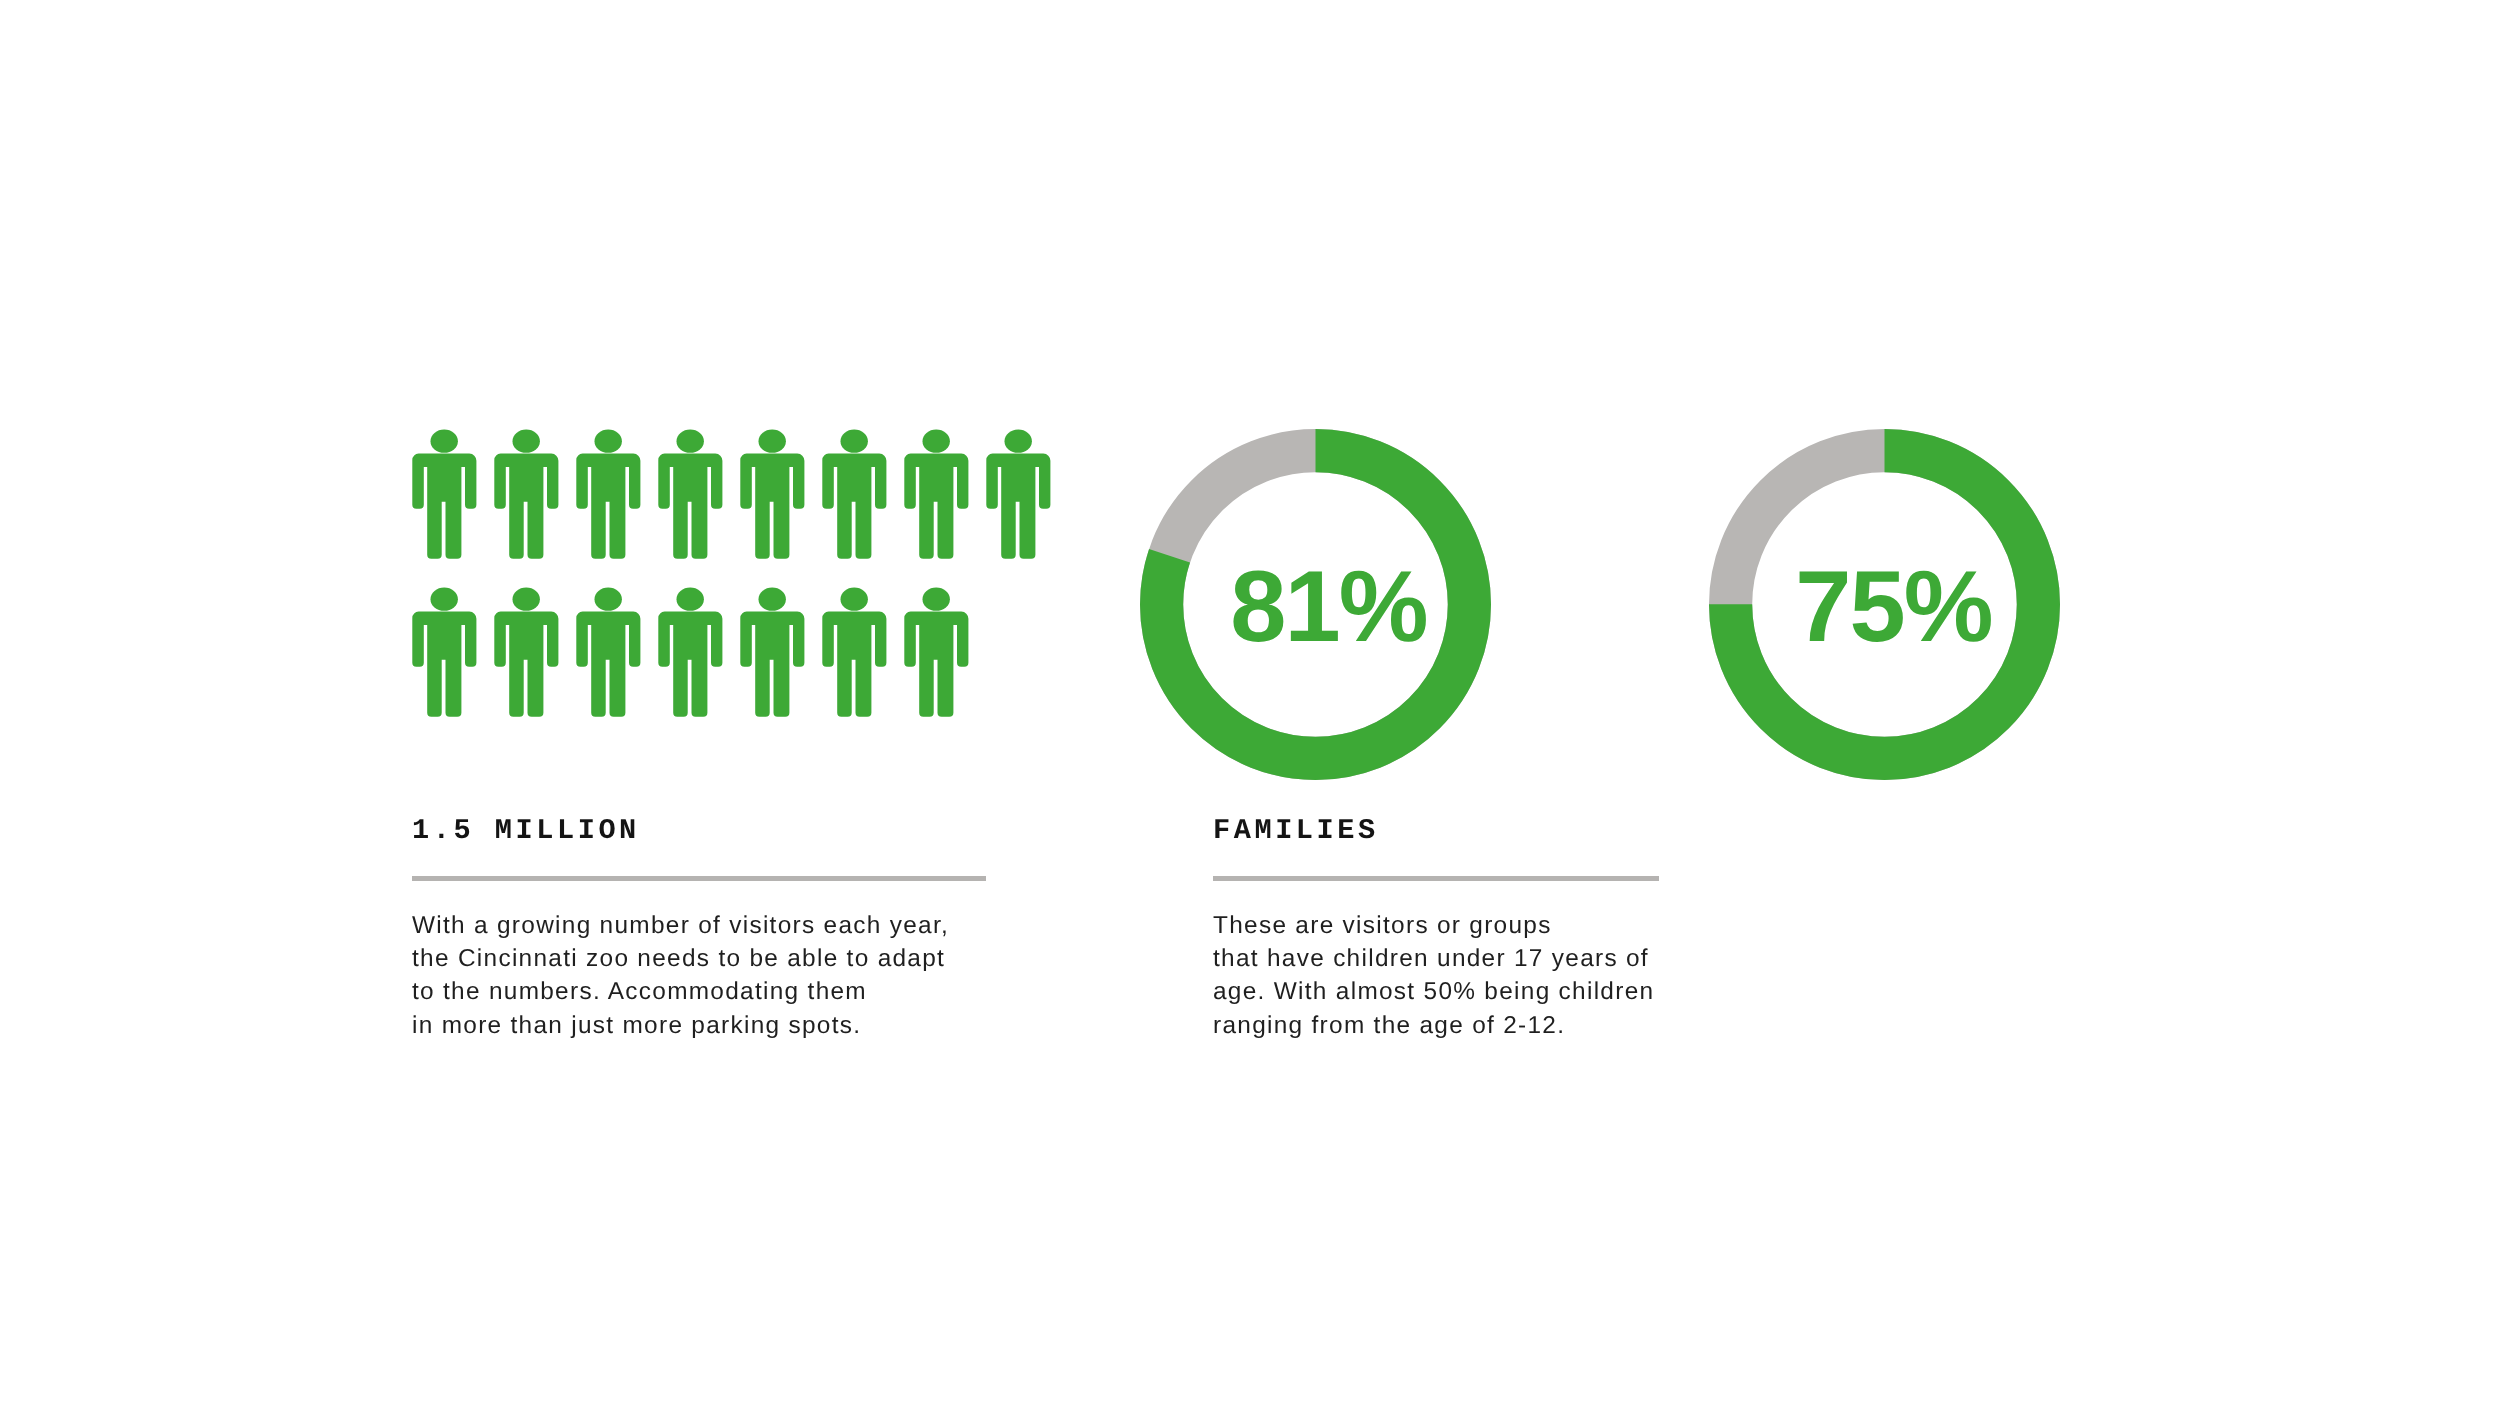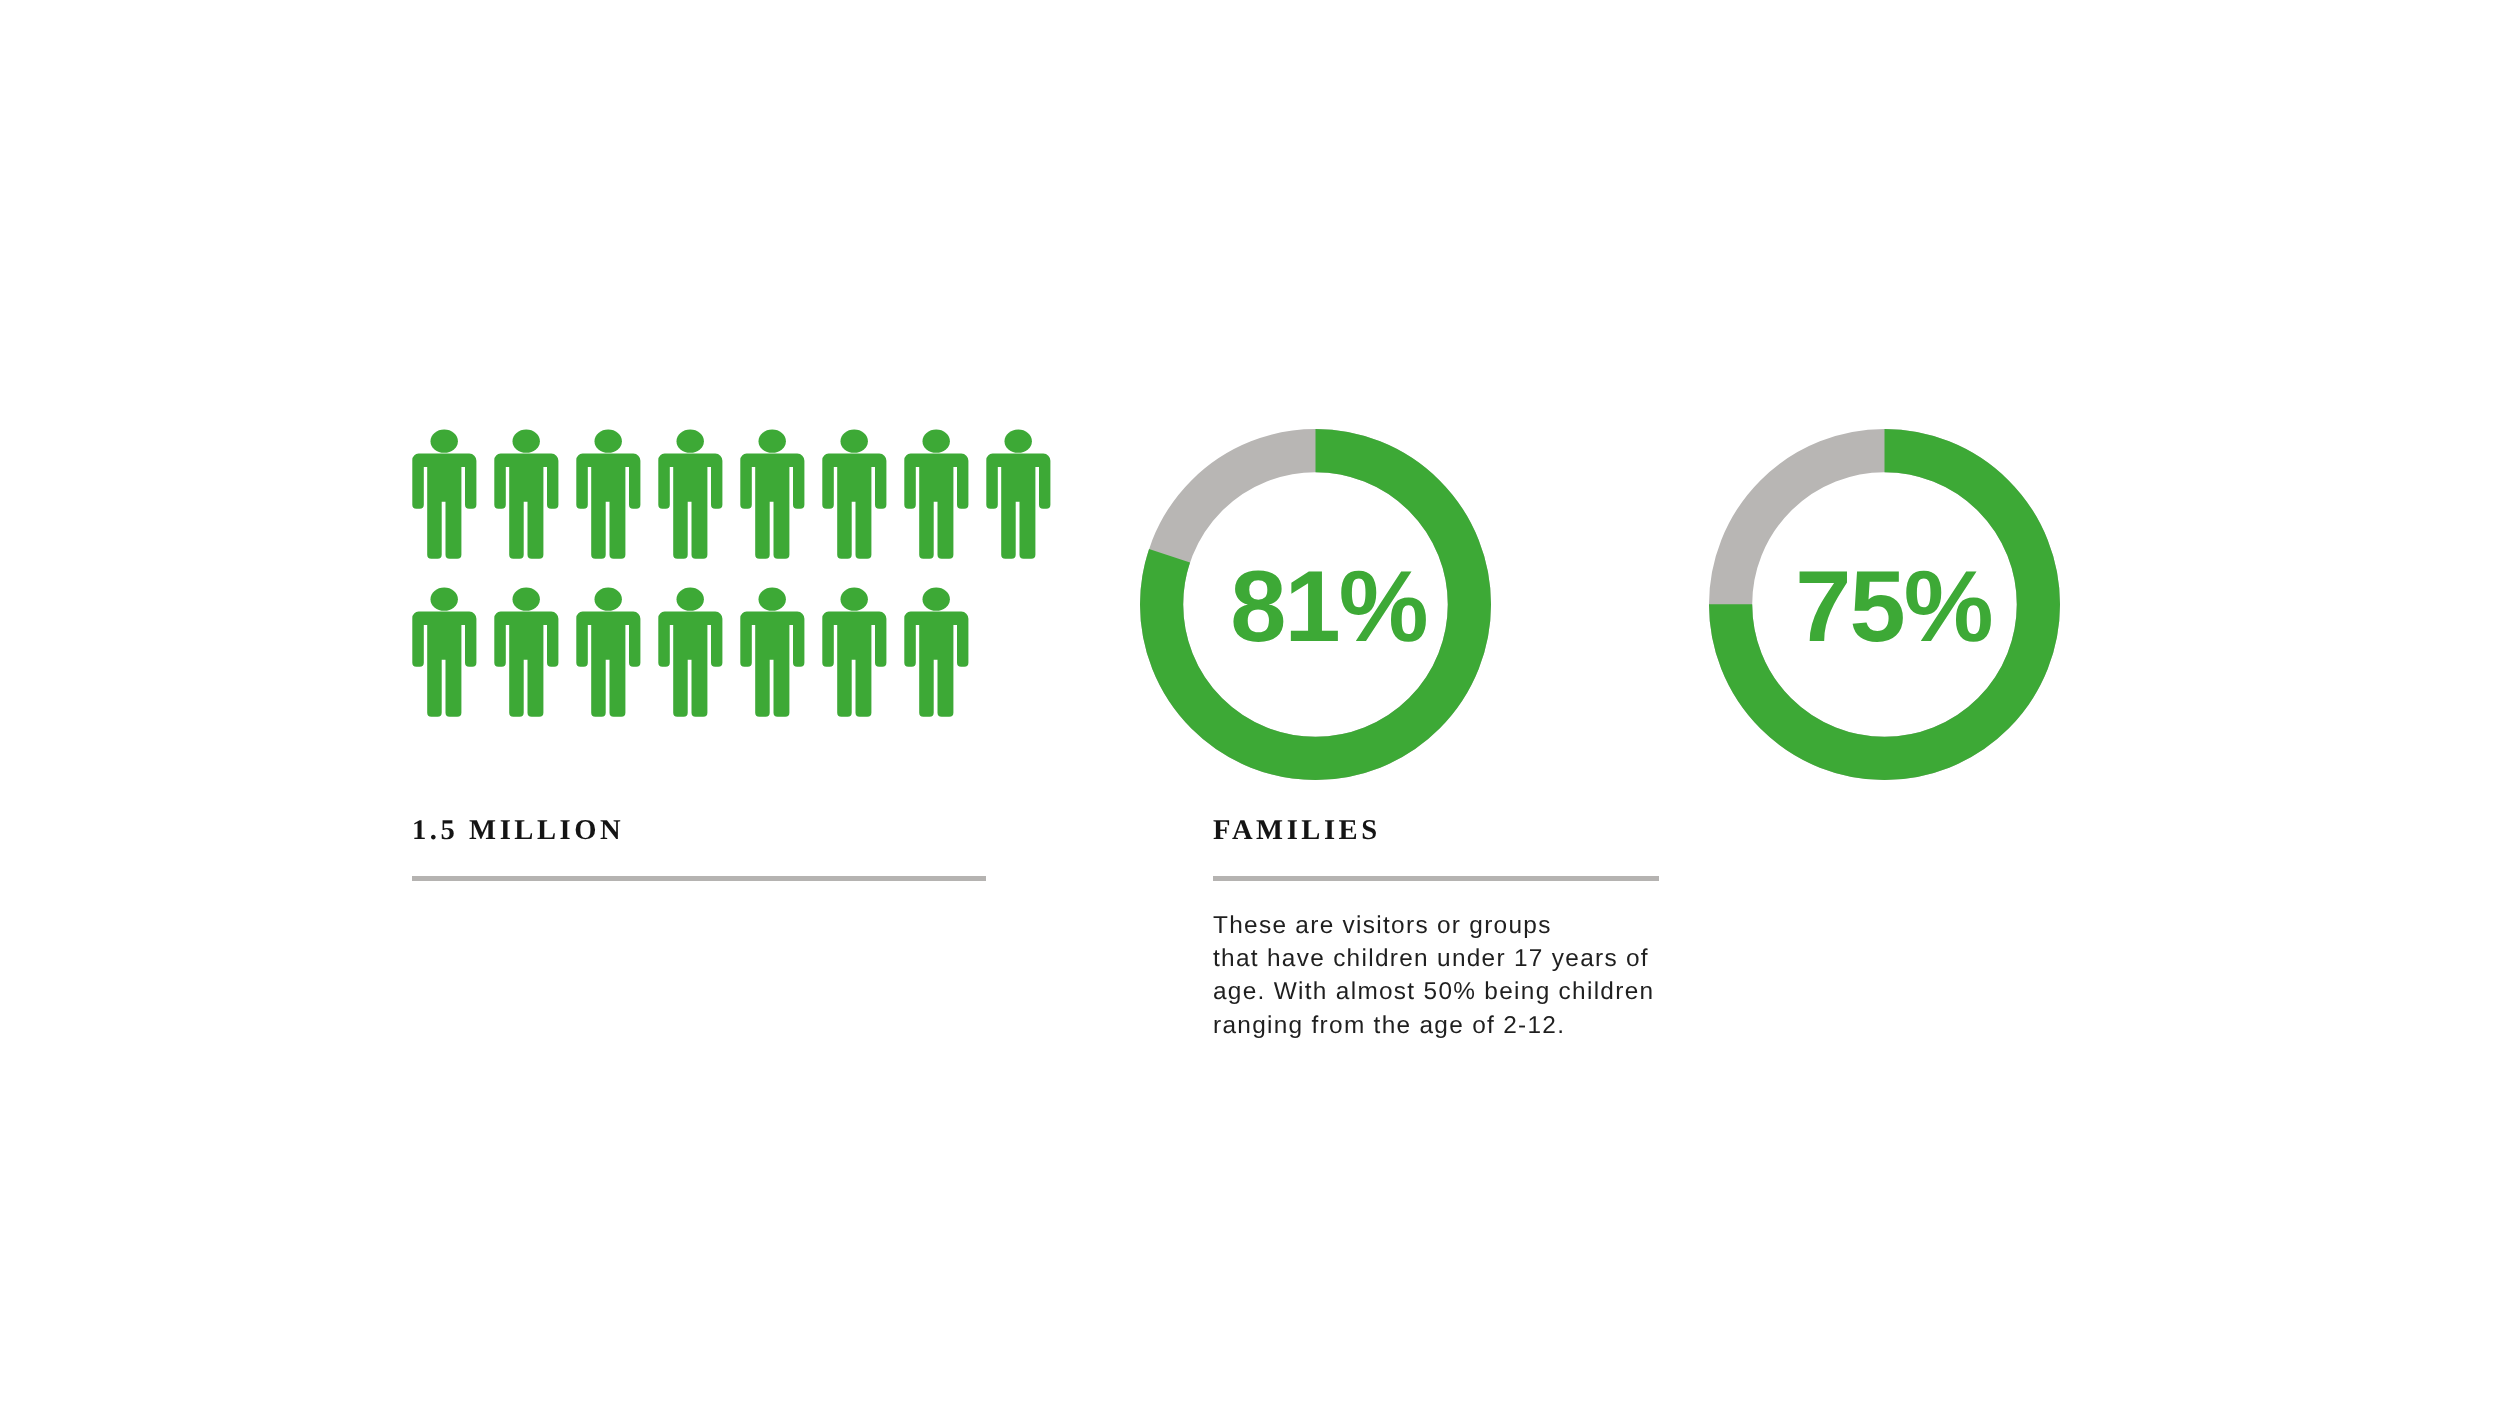--- a/index.html
+++ b/index.html
@@ -28,21 +28,21 @@
      font-size:101px;color:var(--green,#3da936);letter-spacing:-1.8px;line-height:1;
      transform:translate(13px,3px);}
   #donut-engaging .donut-value{transform:translate(9px,3px);}
 
   
   .col{position:absolute;top:821px;}
   #col-visitors{left:412px;width:600px;}
   #col-families{left:1213px;width:470px;}
   #col-engaging{left:1727px;width:460px;}
 
-  .kicker{font-family:Liberation Serif, serif;font-weight:700;font-size:28.6px;
+  .kicker{font-family:Liberation Mono, monospace;font-weight:700;font-size:28.6px;
      letter-spacing:3.55px;color:var(--heading,#141414);line-height:20px;white-space:nowrap;margin:0;}
   .rule{height:5px;background:var(--rule,#b5b3b1);margin-top:35px;}
   #col-visitors .rule{width:574px;}
   #col-families .rule{width:446px;}
   #col-engaging .rule{width:351px;}
   .body-copy{font-family:"Liberation Sans",sans-serif;font-weight:400;font-size:24.4px;
      letter-spacing:1.3px;color:var(--body,#1f1f1f);line-height:33.2px;margin:0;margin-top:28px;
      white-space:pre-line;}
 </style>
 </head>
@@ -163,20 +163,24 @@
       <circle class="donut-arc" cx="175.5" cy="175.5" r="153.9" fill="none" stroke-width="43.2" transform="rotate(-90 175.5 175.5)" stroke="#3da936" stroke-dasharray="725.237 241.746"></circle>
     </svg>
     <div class="donut-center">
       <span class="donut-value" style="color: rgb(61, 169, 54);">75%</span>
     </div>
   </div>
 
   <div class="col" id="col-visitors">
     <div class="kicker">1.5 MILLION</div>
     <div class="rule"></div>
+    <div class="body-copy">With a growing number of visitors each year,
+the Cincinnati zoo needs to be able to adapt
+to the numbers. Accommodating them
+in more than just more parking spots.</div>
   </div>
 
   <div class="col" id="col-families">
     <div class="kicker">FAMILIES</div>
     <div class="rule"></div>
     <div class="body-copy">These are visitors or groups
 that have children under 17 years of
 age. With almost 50% being children
 ranging from the age of 2-12.</div>
   </div>

